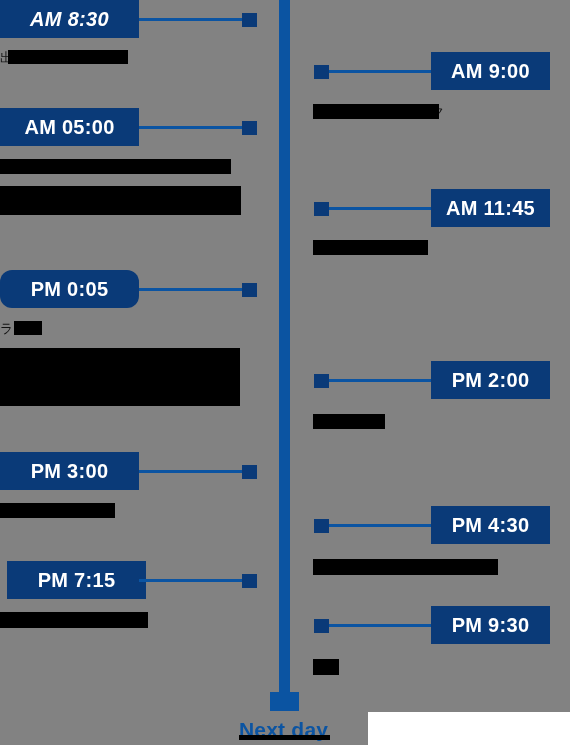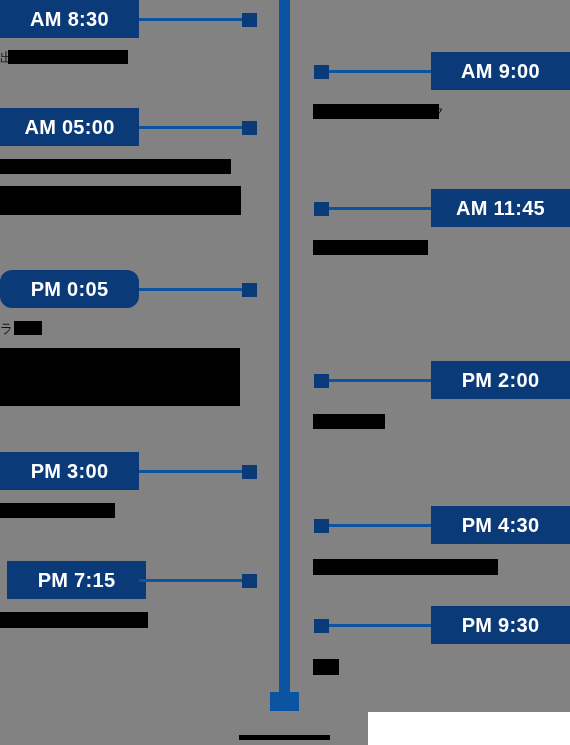--- a/index.html
+++ b/index.html
@@ -107,41 +107,42 @@
     left: 0;
     width: 139px;
   }
   .left .desc {
     left: 0;
   }
 
   
   .right .time-box {
     left: 431px;
-    width: 139px;
+    width: 119px;
   }
   .right .desc {
     left: 313px;
   }
 </style>
 </head>
 <body>
 
 <div class="timeline">
 
   <div class="axis"></div>
   <div class="axis-end-cap"></div>
 
   <div class="corner-white"></div>
 
+  <div class="next-day-label">Next day</div>
   <div class="next-day-redaction"></div>
 
   <div id="left-events">
       <div class="event left">
-        <div class="time-box" style="top: 0px;">AM 8:30</div>
+        <div class="time-box" style="top: 0px; font-style: italic;">AM 8:30</div>
         <div class="connector" style="top: 18px; left: 139px; width: 110px;"></div>
         <div class="node-square" style="top: 13px; left: 242px;"></div>
         <div class="desc" style="top: 49px;">出社</div>
       </div>
       <div class="event left">
         <div class="time-box" style="top: 108px;">AM 05:00</div>
         <div class="connector" style="top: 126px; left: 139px; width: 110px;"></div>
         <div class="node-square" style="top: 121px; left: 242px;"></div>
         <div class="desc" style="top: 158px;">チームミーティング・資料作成</div>
       </div>

